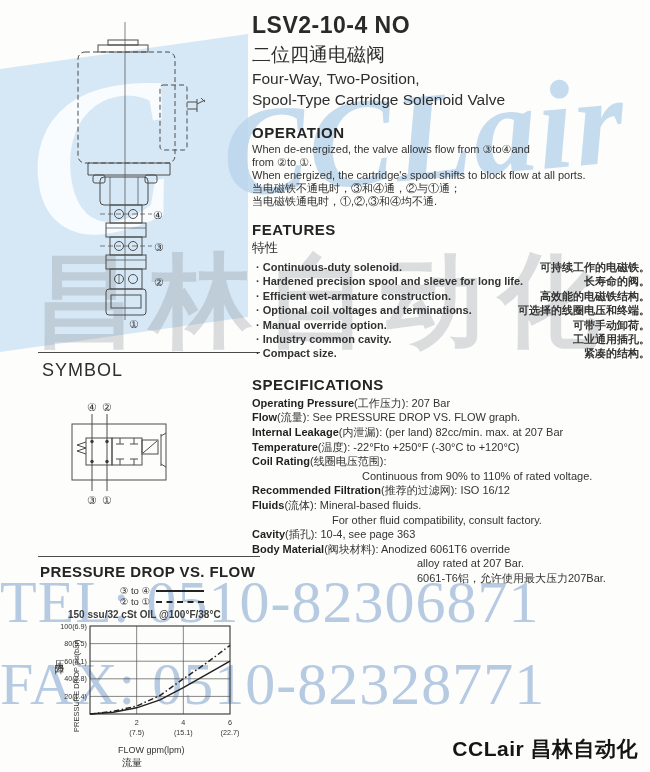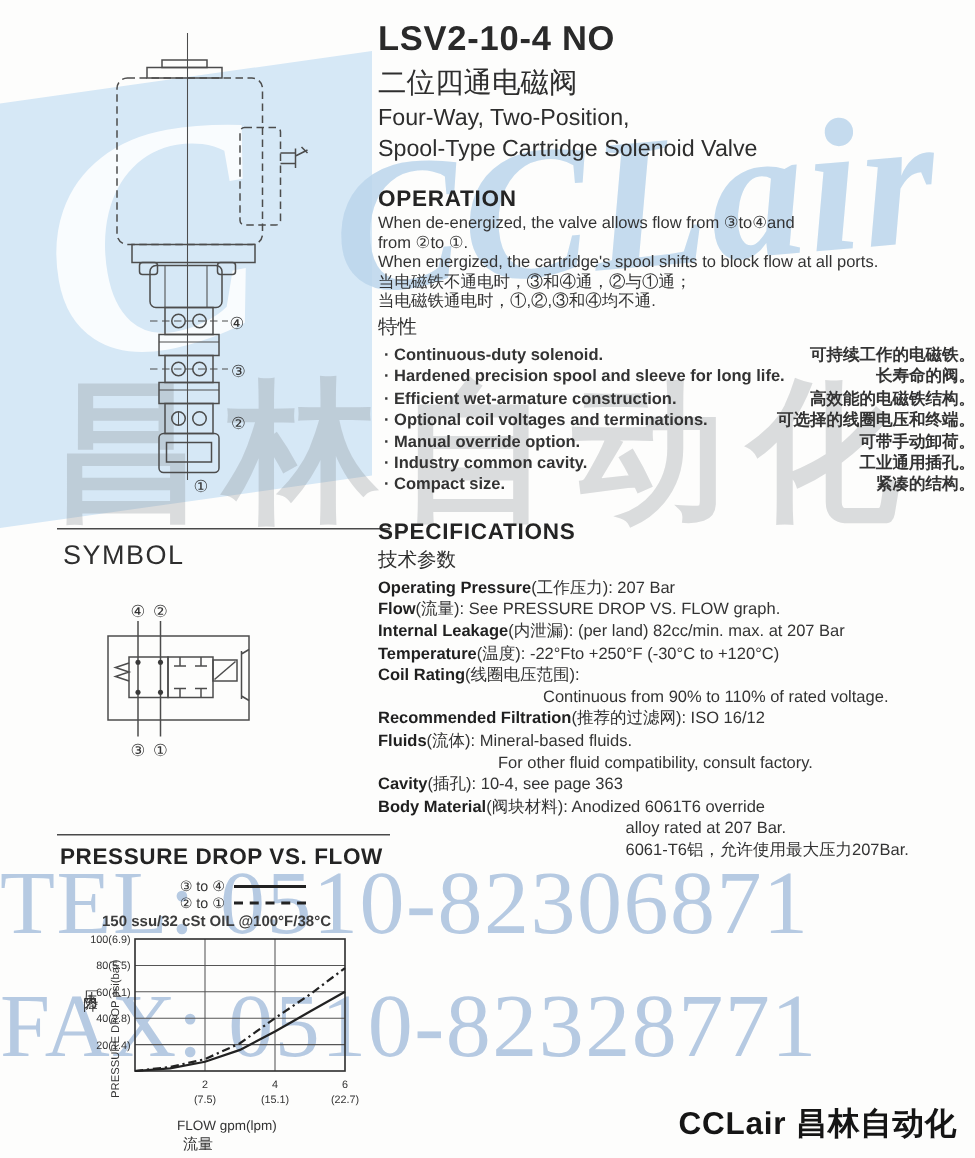--- a/index.html
+++ b/index.html
@@ -184,20 +184,21 @@
 
     <div class="sec-h" style="margin-top:14px;">OPERATION</div>
     <div id="operation-lines" style="margin-top:2px;">
         <div class="body-txt">When de-energized, the valve allows flow from ③to④and</div>
         <div class="body-txt">from ②to ①.</div>
         <div class="body-txt">When energized, the cartridge's spool shifts to block flow at all ports.</div>
         <div class="body-txt">当电磁铁不通电时，③和④通，②与①通；</div>
         <div class="body-txt">当电磁铁通电时，①,②,③和④均不通.</div>
       </div>
 
+    <div class="sec-h" style="margin-top:13px;">FEATURES</div>
     <div class="sec-h-cn">特性</div>
     <div id="features-list" style="margin-top:3px;padding-left:4px;font-weight:bold;">
         <div class="feat-row">
           <span class="en">Continuous-duty solenoid.</span>
           <span class="zh">可持续工作的电磁铁。</span>
         </div>
         <div class="feat-row">
           <span class="en">Hardened precision spool and sleeve for long life.</span>
           <span class="zh">长寿命的阀。</span>
         </div>
@@ -217,21 +218,20 @@
           <span class="en">Industry common cavity.</span>
           <span class="zh">工业通用插孔。</span>
         </div>
         <div class="feat-row">
           <span class="en">Compact size.</span>
           <span class="zh">紧凑的结构。</span>
         </div>
       </div>
 
     <div class="sec-h" style="margin-top:15px;">SPECIFICATIONS</div>
-    <div class="sec-h-cn">技术参数</div>
     <div id="spec-list" style="margin-top:3px;">
         <div class="spec-row"><b>Operating Pressure</b><span>(工作压力): 207 Bar</span></div>
         <div class="spec-row"><b>Flow</b><span>(流量): See PRESSURE DROP VS. FLOW graph.</span></div>
         <div class="spec-row"><b>Internal Leakage</b><span>(内泄漏): (per land) 82cc/min. max. at 207 Bar</span></div>
         <div class="spec-row"><b>Temperature</b><span>(温度): -22°Fto +250°F (-30°C to +120°C)</span></div>
         <div class="spec-row"><b>Coil Rating</b><span>(线圈电压范围):</span></div>
         <div class="spec-row ind1"><span>Continuous from 90% to 110% of rated voltage.</span></div>
         <div class="spec-row"><b>Recommended Filtration</b><span>(推荐的过滤网): ISO 16/12</span></div>
         <div class="spec-row"><b>Fluids</b><span>(流体): Mineral-based fluids.</span></div>
         <div class="spec-row ind2"><span>For other fluid compatibility, consult factory.</span></div>

